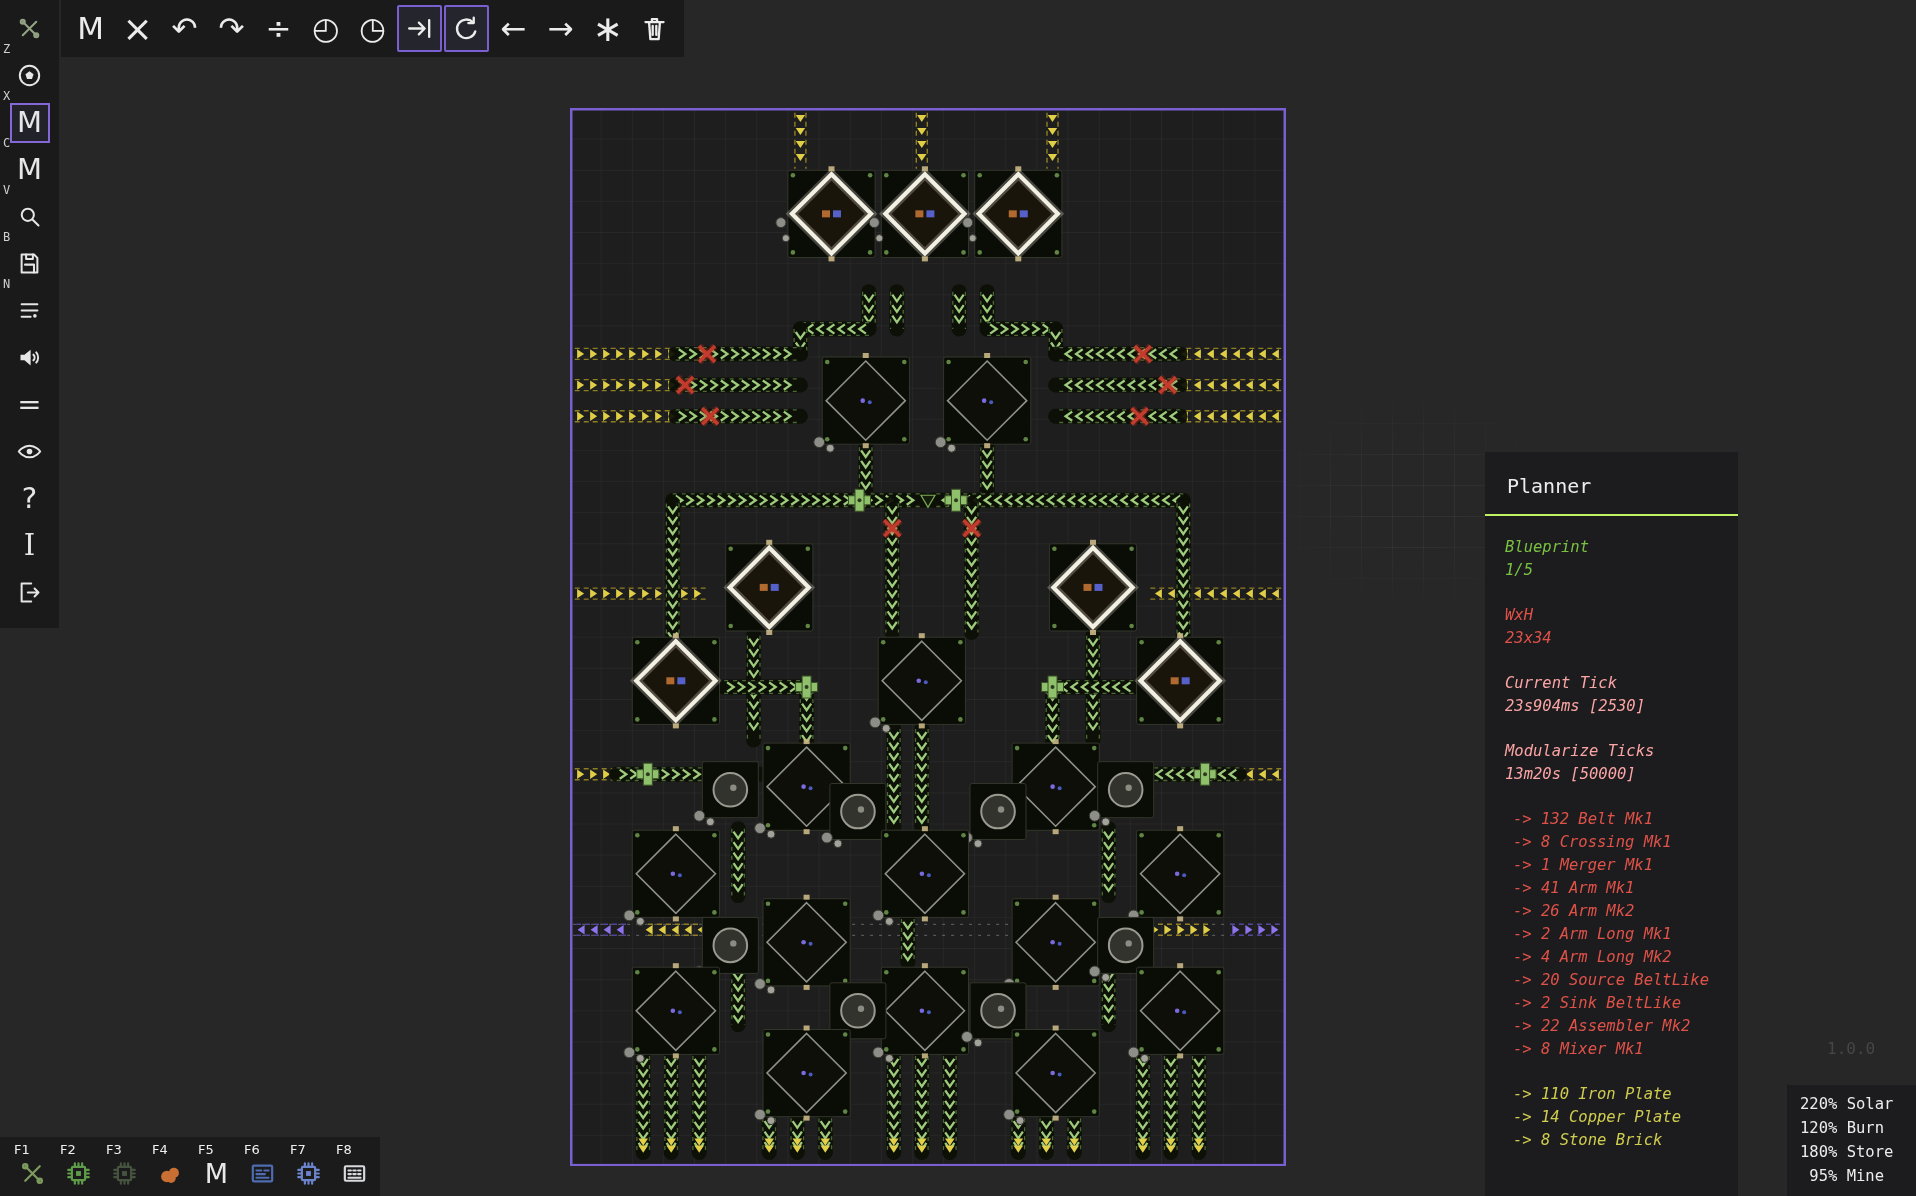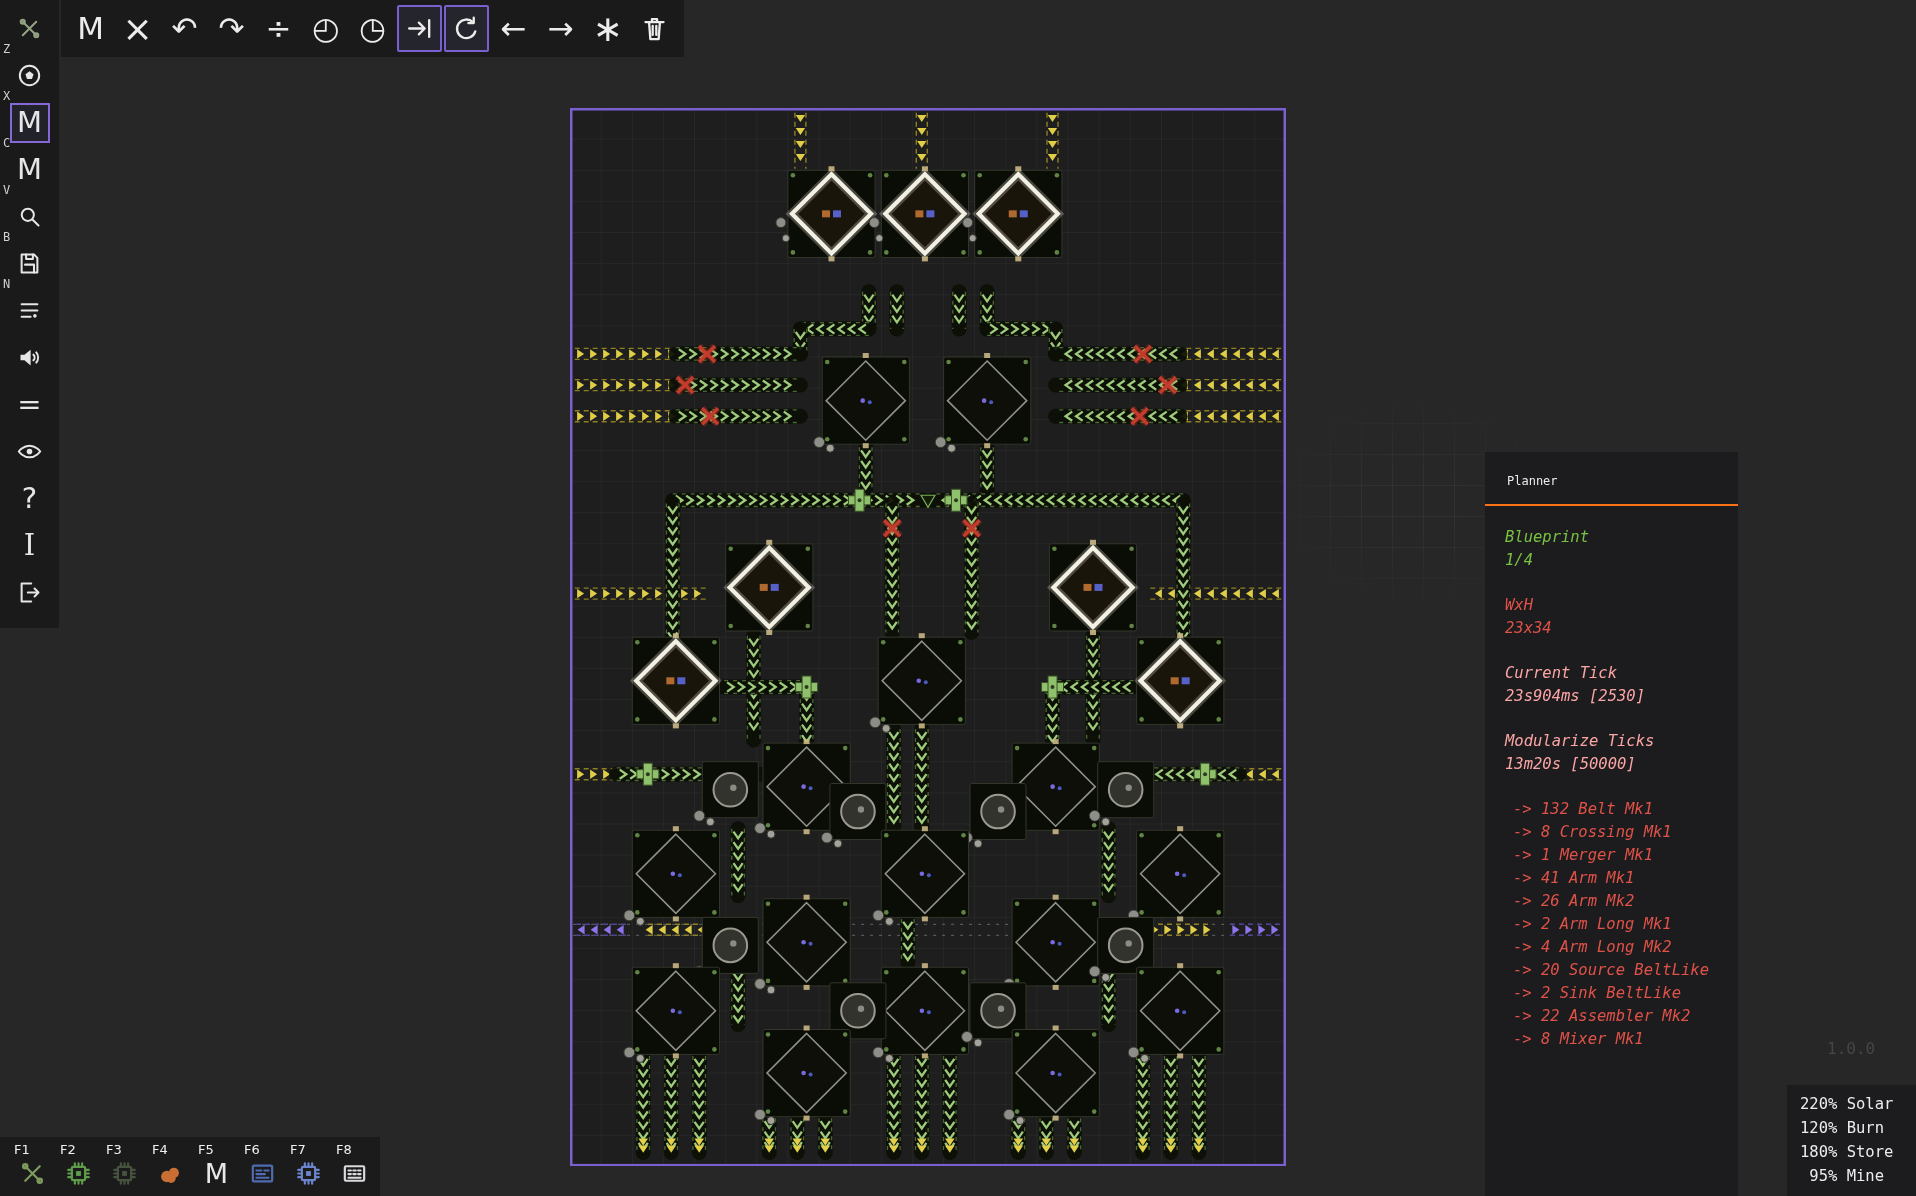--- a/index.html
+++ b/index.html
@@ -50,21 +50,21 @@
     font-family:"DejaVu Sans Mono",monospace;z-index:2;
   }
   .serifglyph{font-family:"DejaVu Serif",serif;}
   
   #canvas-wrap{position:absolute;left:570px;top:108px;width:716px;height:1059px;}
   
   #planner{
     position:absolute;left:1485px;top:452px;width:253px;height:744px;
     background:#1c1c1f;font-family:"DejaVu Sans Mono",monospace;box-sizing:border-box;
   }
-  .pl-header{padding:22px 22px 16px;font-size:12px;color:#ececec;border-bottom:2px solid #f97316;}
+  .pl-header{padding:22px 22px 16px;font-size:20px;color:#ececec;border-bottom:2px solid #bef264;}
   .pl-body{padding:20px 20px;font-size:15.5px;line-height:23px;}
   .pl-line{white-space:pre;font-style:italic;}
   .pl-list .pl-line{padding-left:8px;}
   .mb{margin-bottom:22px;}
   .c-green{color:#79c141}
   .c-red{color:#e05248}
   .c-purple{color:#fca5a5}
   .c-yellow{color:#d0cd4e}
   
   #stats{
@@ -1433,40 +1433,45 @@
           </svg>
         </span>
       </span>
     </div>
   </div>
 
 <div id="planner">
   <div class="pl-header">Planner</div>
   <div class="pl-body">
     <div class="pl-line c-green">Blueprint</div>
-    <div class="pl-line c-green mb">1/4</div>
+    <div class="pl-line c-green mb">1/5</div>
     <div class="pl-line c-red">WxH</div>
     <div class="pl-line c-red mb">23x34</div>
     <div class="pl-line c-purple">Current Tick</div>
     <div class="pl-line c-purple mb">23s904ms [2530]</div>
     <div class="pl-line c-purple">Modularize Ticks</div>
     <div class="pl-line c-purple mb">13m20s [50000]</div>
     <div id="pl-components" class="pl-list mb">
         <div class="pl-line c-red">-&gt; 132 Belt Mk1</div>
         <div class="pl-line c-red">-&gt; 8 Crossing Mk1</div>
         <div class="pl-line c-red">-&gt; 1 Merger Mk1</div>
         <div class="pl-line c-red">-&gt; 41 Arm Mk1</div>
         <div class="pl-line c-red">-&gt; 26 Arm Mk2</div>
         <div class="pl-line c-red">-&gt; 2 Arm Long Mk1</div>
         <div class="pl-line c-red">-&gt; 4 Arm Long Mk2</div>
         <div class="pl-line c-red">-&gt; 20 Source BeltLike</div>
         <div class="pl-line c-red">-&gt; 2 Sink BeltLike</div>
         <div class="pl-line c-red">-&gt; 22 Assembler Mk2</div>
         <div class="pl-line c-red">-&gt; 8 Mixer Mk1</div>
       </div>
+    <div id="pl-materials" class="pl-list">
+        <div class="pl-line c-yellow">-&gt; 110 Iron Plate</div>
+        <div class="pl-line c-yellow">-&gt; 14 Copper Plate</div>
+        <div class="pl-line c-yellow">-&gt; 8 Stone Brick</div>
+      </div>
   </div>
 </div>
 
 <div id="stats"><div>220% Solar</div><div>120% Burn</div><div>180% Store</div><div> 95% Mine</div></div>
 
 <div id="version">1.0.0</div>
 
 <div id="hotbar">
     <div class="hb-slot">
       <span class="lbl">F1</span>

